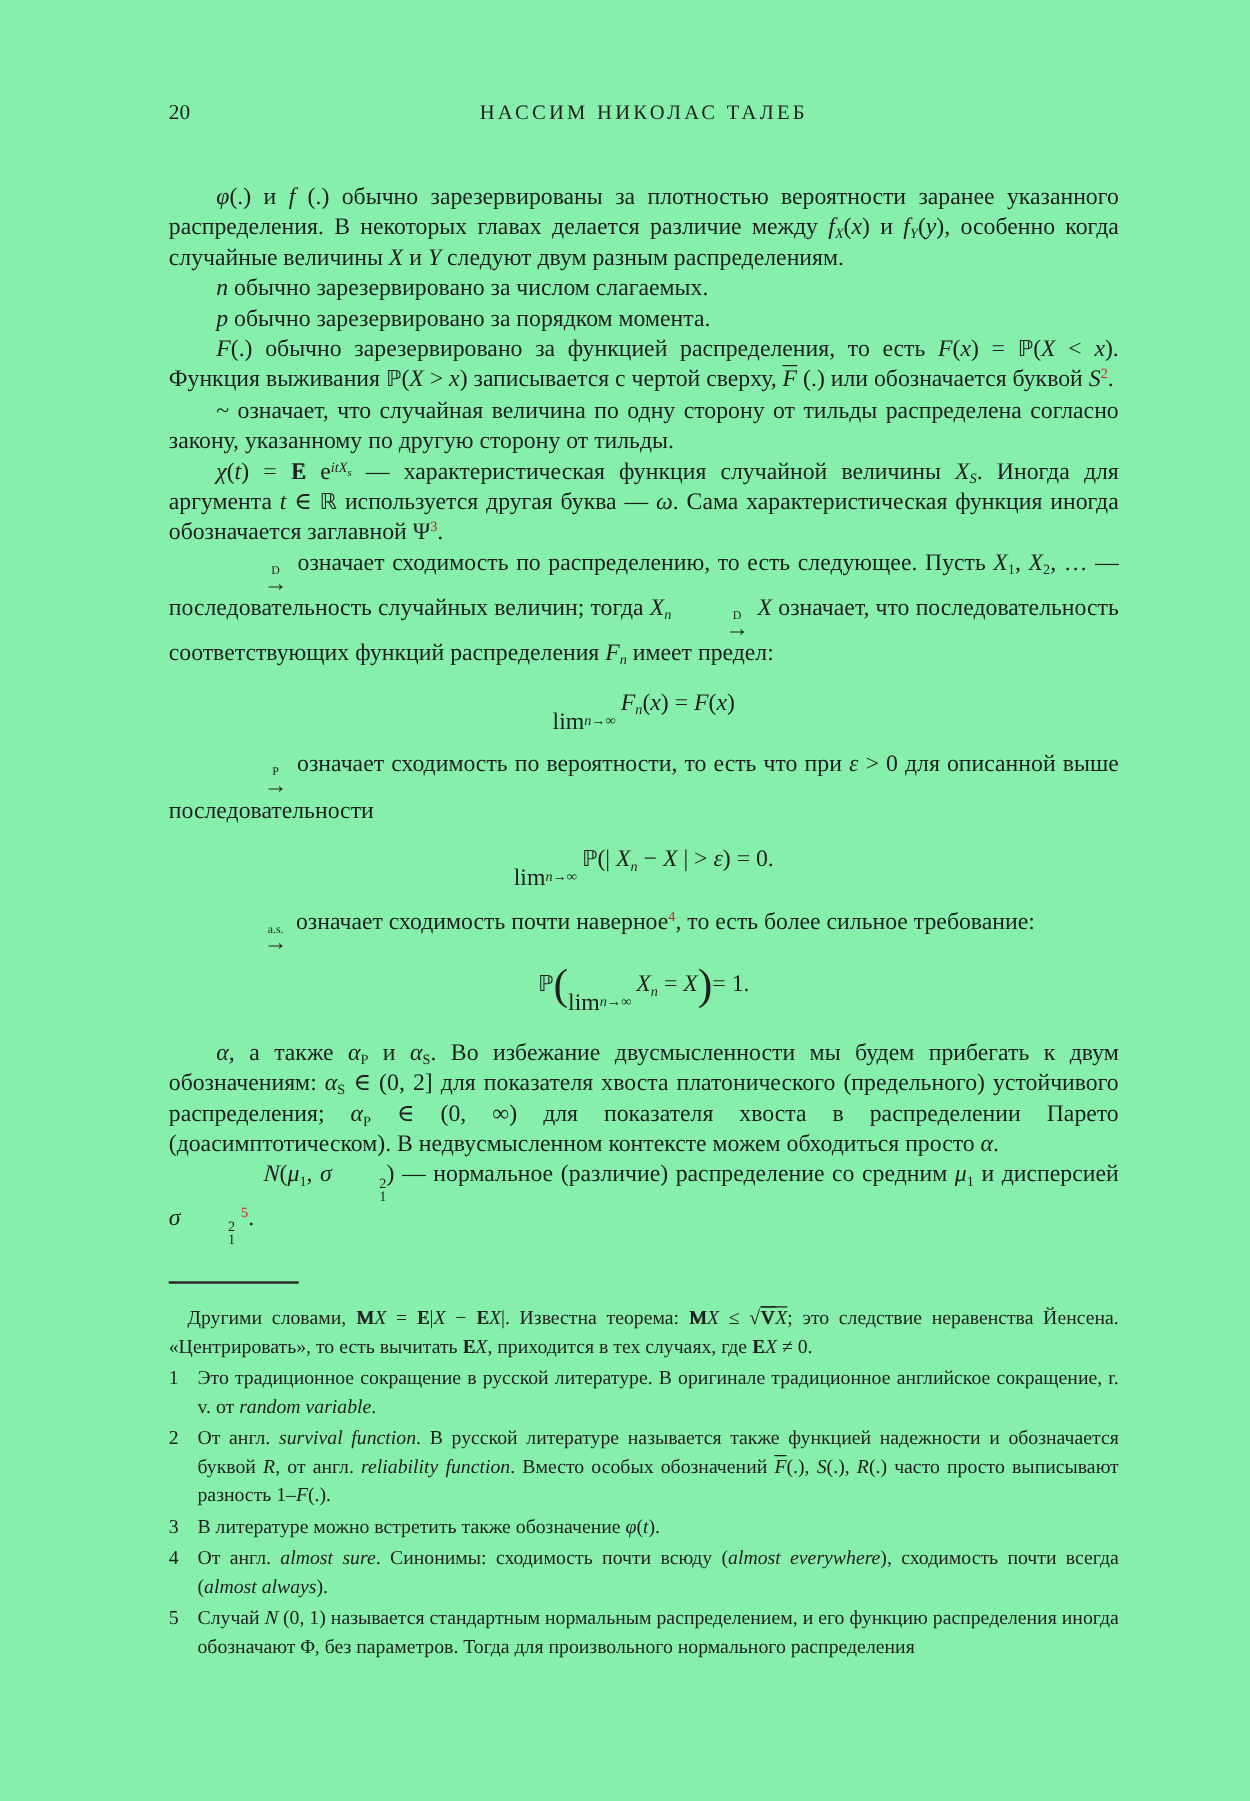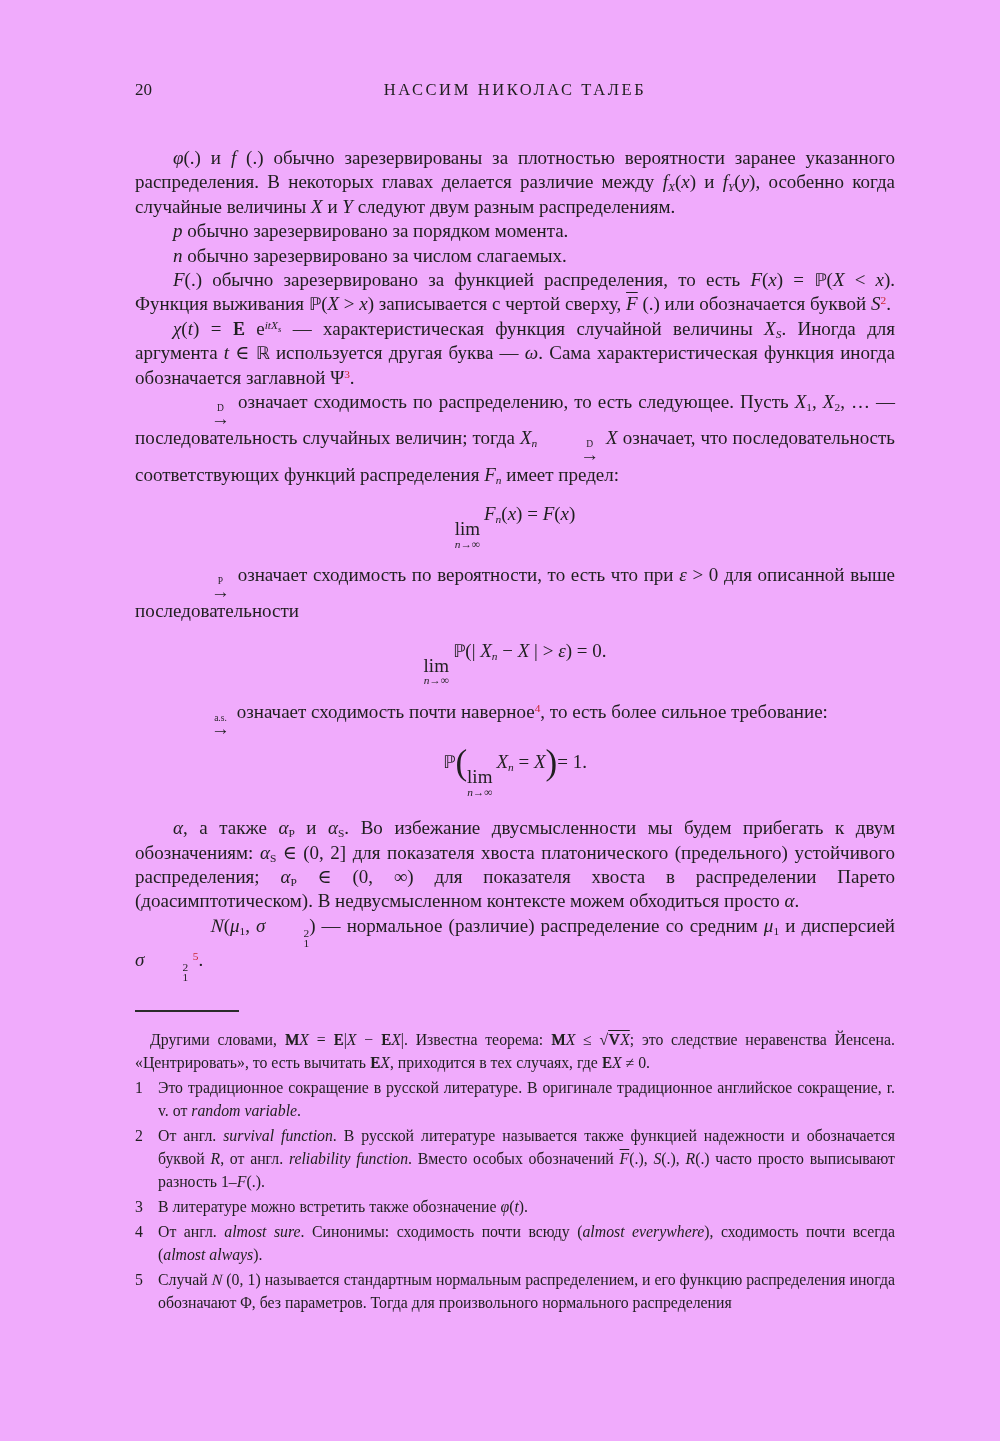--- a/index.html
+++ b/index.html
@@ -3,21 +3,21 @@
 <meta charset="utf-8">
 <style>
   * { margin:0; padding:0; box-sizing:border-box; }
   html,body { background:#ffffff; }
   body {
     width:1000px; height:1441px; position:relative;
     font-family:"Liberation Serif","DejaVu Serif",serif;
     color:#1f1f1f;
   }
   .page { position:absolute; top:0; left:0; width:1000px; height:1441px;
-    padding:80px 105px 40px 135px; background:#f0abfc; }
+    padding:80px 105px 40px 135px; background:#86efac; }
 
   
   .header { position:relative; height:24px; font-size:16.5px; }
   .running-head { display:block; text-align:center; letter-spacing:2.6px;font-family:Liberation Serif, serif; }
   .pagenum { position:absolute; left:0; top:0; letter-spacing:0; font-size:17px; }
 
   
   .bodytext { margin-top:42px; font-size:19px; line-height:24.4px; }
   .bodytext p { text-align:justify; }
   .ind  { text-indent:38px; }
@@ -33,21 +33,21 @@
   sub.sb { font-size:0.6em; vertical-align:-0.3em; line-height:0; }
   sup.sp { font-size:0.6em; vertical-align:0.5em; line-height:0; }
   sup.sp2{ font-size:0.45em; vertical-align:0.3em; line-height:0; }
   sup.fsup { font-size:0.6em; vertical-align:0.55em; line-height:0; color:var(--fnred); }
   .ol { text-decoration:overline; }
   .scr { font-style:italic; display:inline-block; transform:skewX(-4deg); }
   .over { display:inline-flex; flex-direction:column; align-items:center;
           vertical-align:-0.15em; line-height:1; margin-right:2px; }
   .over .t { font-size:0.5em; line-height:0.75; }
   .over .a { line-height:0.75; }
-  .lim { display:inline-flex; flex-direction:column; align-items:center;
+  .lim { display:inline-flex; flex-direction:row; align-items:center;
          vertical-align:-0.78em; line-height:1; margin-right:4px; }
   .lim .t { line-height:1.05; }
   .lim .u { font-size:0.6em; font-style:italic; line-height:1; }
   .ssb { display:inline-flex; flex-direction:column; align-items:flex-start;
          vertical-align:-0.42em; line-height:0.9; font-size:0.6em; }
   .bigp { font-size:1.85em; font-weight:300; vertical-align:-0.17em; }
 
   
   .fn-sep { width:104px; border-top:2px solid #2b2b2b; margin:28px 0 16px; }
   .footnotes { font-size:15.8px; line-height:23px; }
@@ -59,23 +59,24 @@
 <body>
 
 <div class="page">
   <div class="header">
     <span class="pagenum">20</span>
     <span class="running-head">НАССИМ НИКОЛАС ТАЛЕБ</span>
   </div>
 
   <div class="bodytext" id="body-text">
       <p class="ind"><span class="i">φ</span><span>(.) и </span><span class="i">f</span><span> (.) обычно зарезервированы за плотностью вероятности заранее указанного распределения. В некоторых главах делается различие между </span><span class="i">f</span><sub class="sb i">X</sub><span>(</span><span class="i">x</span><span>) и </span><span class="i">f</span><sub class="sb i">Y</sub><span>(</span><span class="i">y</span><span>), особенно когда случайные величины </span><span class="i">X</span><span> и </span><span class="i">Y</span><span> следуют двум разным распределениям.</span></p>
+      <p class="ind"><span class="i">n</span><span> обычно зарезервировано за числом слагаемых.</span></p>
       <p class="ind"><span class="i">p</span><span> обычно зарезервировано за порядком момента.</span></p>
-      <p class="ind"><span class="i">n</span><span> обычно зарезервировано за числом слагаемых.</span></p>
       <p class="ind"><span class="i">F</span><span>(.) обычно зарезервировано за функцией распределения, то есть </span><span class="i">F</span><span>(</span><span class="i">x</span><span>) = </span><span class="ds">ℙ</span><span>(</span><span class="i">X</span><span> &lt; </span><span class="i">x</span><span>). Функция выживания </span><span class="ds">ℙ</span><span>(</span><span class="i">X</span><span> &gt; </span><span class="i">x</span><span>) записывается с чертой сверху, </span><span class="i ol">F</span><span> (.) или обозначается буквой </span><span class="i">S</span><sup class="fsup">2</sup><span>.</span></p>
+      <p class="ind"><span>~ означает, что случайная величина по одну сторону от тильды распределена согласно закону, указанному по другую сторону от тильды.</span></p>
       <p class="ind"><span class="i">χ</span><span>(</span><span class="i">t</span><span>) = </span><span class="bb">E</span><span> e</span><sup class="sp i">itX</sup><sup class="sp2 i">s</sup><span> — характеристическая функция случайной величины </span><span class="i">X</span><sub class="sb i">S</sub><span>. Иногда для аргумента </span><span class="i">t</span><span> ∈ </span><span class="ds">ℝ</span><span> используется другая буква — </span><span class="i">ω</span><span>. Сама характеристическая функция иногда обозначается заглавной Ψ</span><sup class="fsup">3</sup><span>.</span></p>
       <p class="ind"><span class="over">
           <span class="t">D</span>
           <span class="a">→</span>
         </span><span> означает сходимость по распределению, то есть следующее. Пусть </span><span class="i">X</span><sub class="sb">1</sub><span>, </span><span class="i">X</span><sub class="sb">2</sub><span>, … — последовательность случайных величин; тогда </span><span class="i">X</span><sub class="sb i">n</sub><span> </span><span class="over">
           <span class="t">D</span>
           <span class="a">→</span>
         </span><span> </span><span class="i">X</span><span> означает, что последовательность соответствующих функций распределения </span><span class="i">F</span><sub class="sb i">n</sub><span> имеет предел:</span></p>
       <p class="formula"><span class="lim">
           <span class="t">lim</span>

